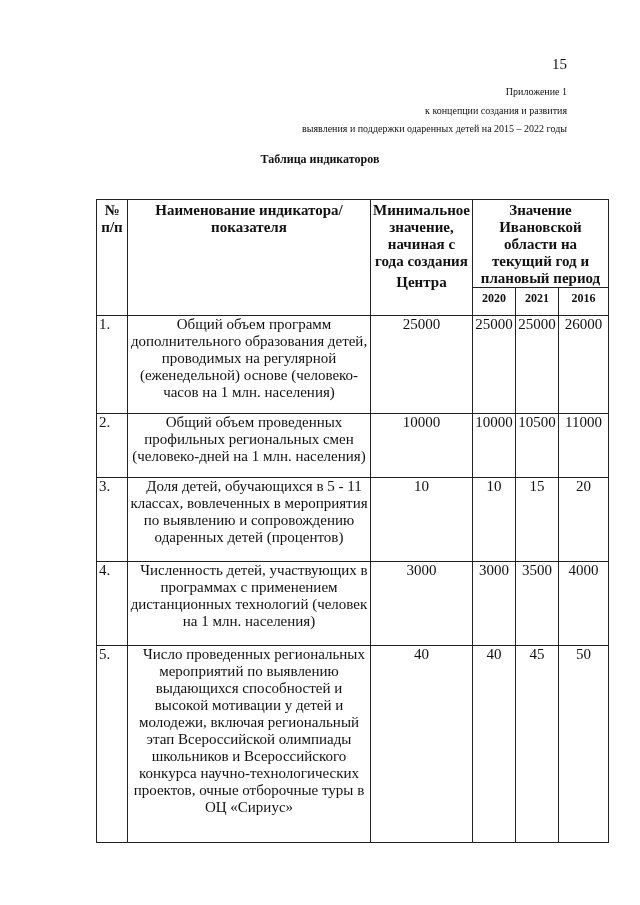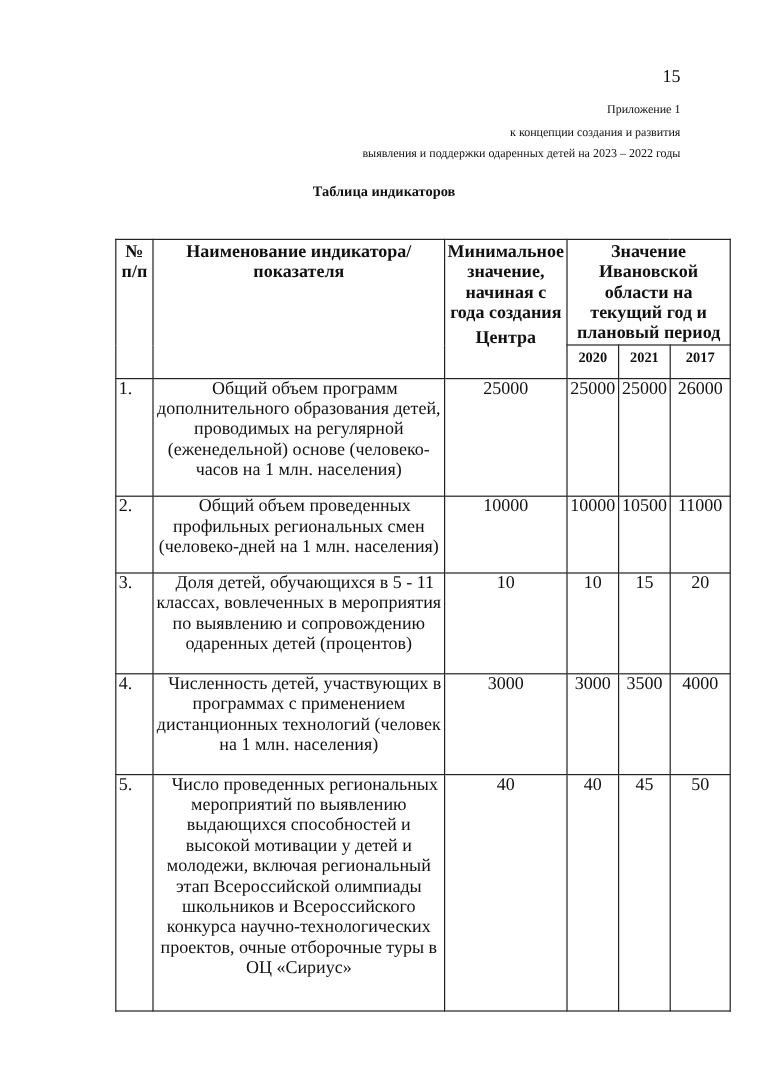--- a/index.html
+++ b/index.html
@@ -33,21 +33,21 @@
   tr.head1 th { height: 64px; }
 </style>
 </head>
 <body>
 
 <div class="page-num">15</div>
 
 <div class="appendix">
   <div>Приложение 1</div>
   <div>к концепции создания и развития</div>
-  <div>выявления и поддержки одаренных детей на 2023 – 2022 годы</div>
+  <div>выявления и поддержки одаренных детей на 2015 – 2022 годы</div>
 </div>
 
 <div class="table-title">Таблица индикаторов</div>
 
 <table class="ind">
   <colgroup>
     <col class="c-num">
       <col class="c-name">
       <col class="c-min">
     <col class="c-y20">
@@ -60,21 +60,21 @@
       <th rowspan="2" style="width:202px;padding-left:20px;padding-right:20px;">Наименование индикатора/показателя</th>
       <th rowspan="2" class="min" style="width:96px;">
         <span>Минимальное значение, начиная с года создания</span>
         <span class="last">Центра</span>
       </th>
       <th colspan="3" style="padding-left:4px;padding-right:4px;">Значение Ивановской области на текущий год и плановый период</th>
     </tr>
     <tr>
       <th class="years">2020</th>
       <th class="years">2021</th>
-      <th class="years">2017</th>
+      <th class="years">2016</th>
     </tr>
   </thead>
   <tbody>
     <tr class="r1">
       <td class="num">1.</td>
       <td class="name"><span class="indent"></span><span>Общий объем программ дополнительного образования детей, проводимых на регулярной (еженедельной) основе (человеко-часов на 1 млн. населения)</span></td>
       <td class="val">25000</td>
       <td class="val">25000</td>
       <td class="val">25000</td>
       <td class="val">26000</td>

